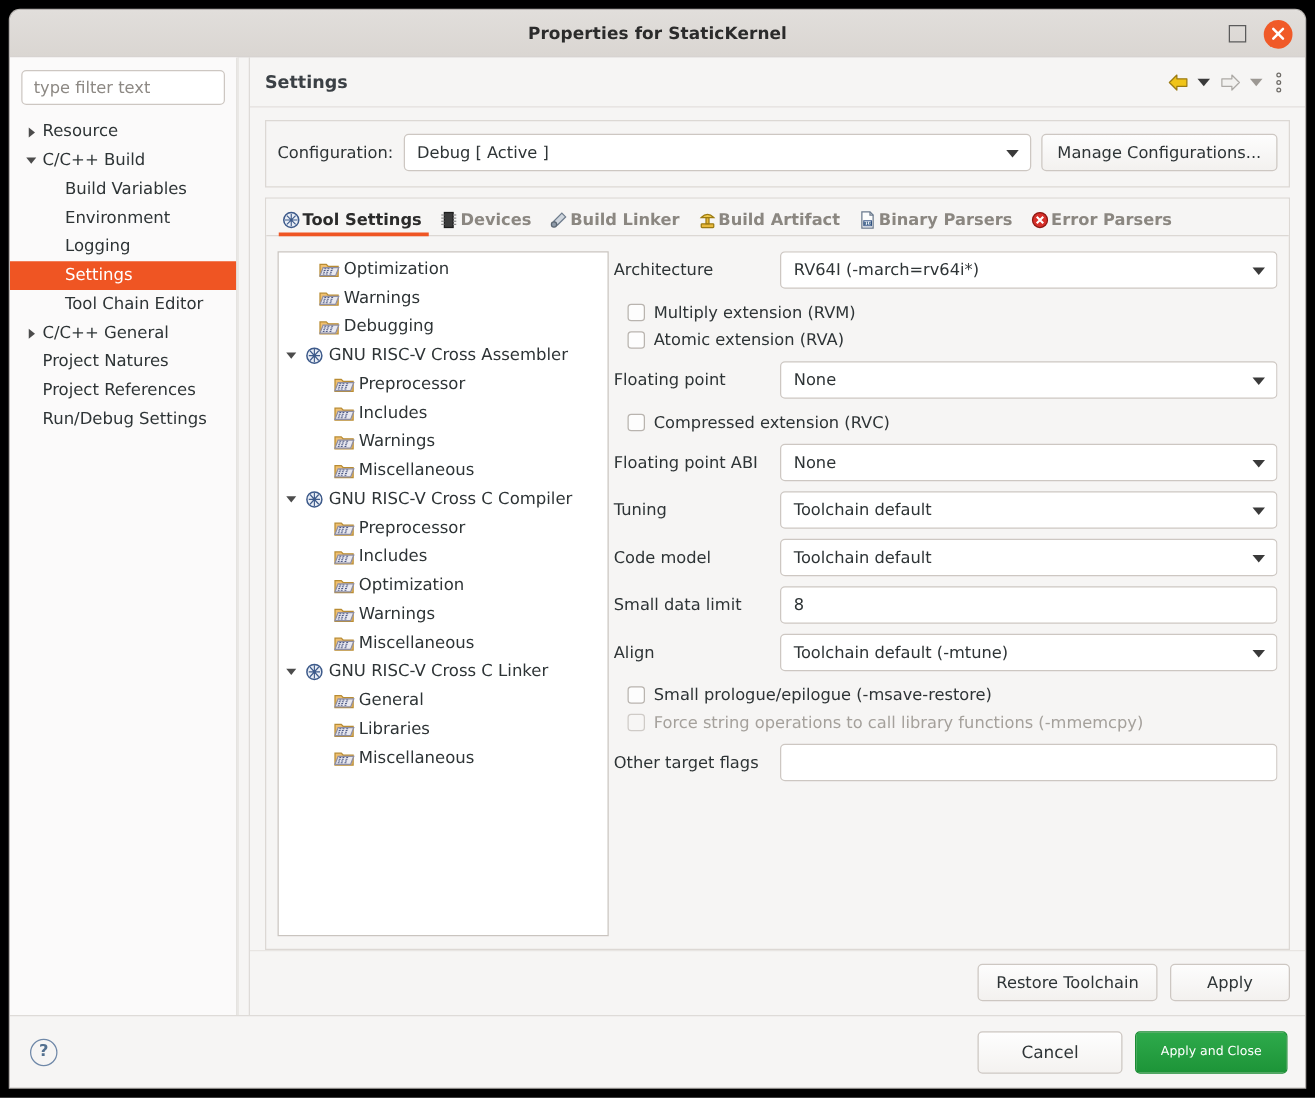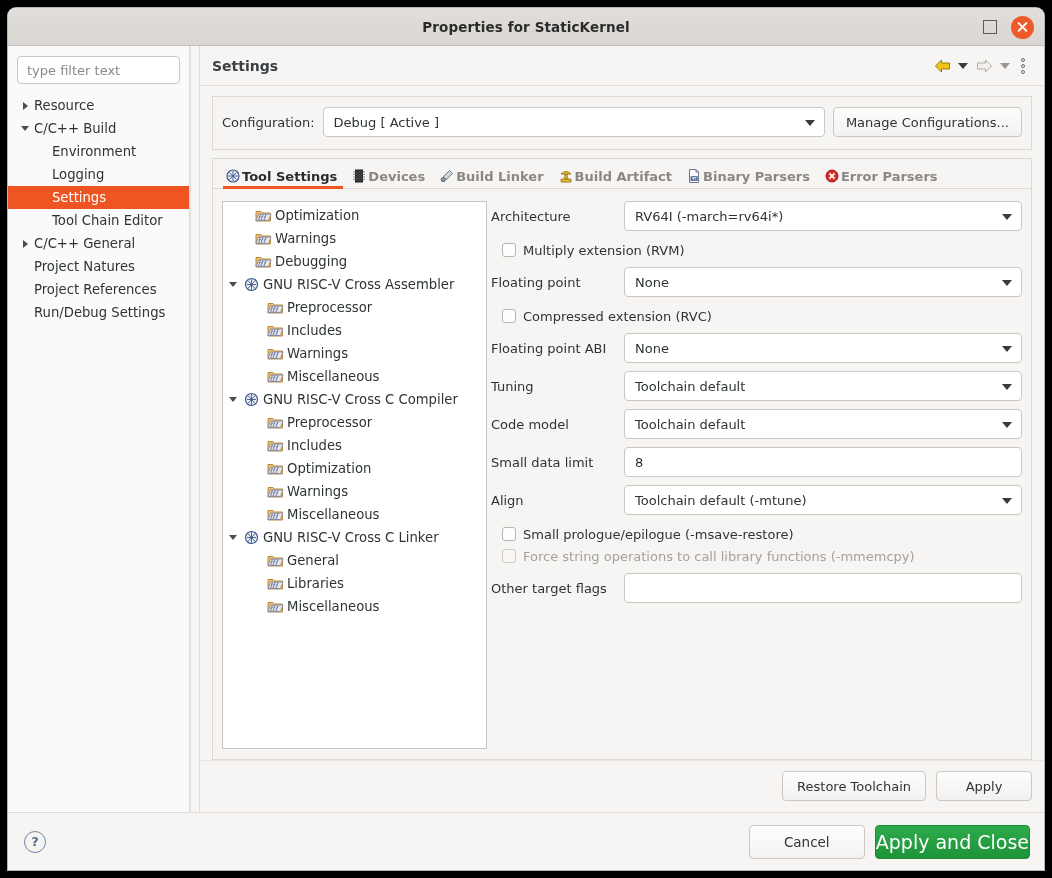--- a/index.html
+++ b/index.html
@@ -400,21 +400,21 @@
     border: 1px solid #cdc7c2; border-radius: 4px;
     background: linear-gradient(180deg,#fefefe 0%,#f4f2f0 100%);
     display: flex; align-items: center; justify-content: center;
     font-size: 13.5px; color: #2e3436; cursor: pointer;
   }
   #apply-close-btn {
     height: 34px; min-width: 122px;
     border: 1px solid #1a8c33; border-radius: 4px;
     background: linear-gradient(180deg,#2eaa4b 0%,#1d9438 100%);
     display: flex; align-items: center; justify-content: center;
-    font-size: 19px; color: #ffffff; cursor: pointer;
+    font-size: 10px; color: #ffffff; cursor: pointer;
   }
 </style>
 </head>
 <body>
 
 <div id="window">
 
   <div id="titlebar">
     <div id="title-text">Properties for StaticKernel</div>
     <div class="win-btns">
@@ -430,20 +430,24 @@
         <input id="filter-input" type="text" placeholder="type filter text" style="">
       </div>
       <div id="nav-tree">
           <div class="nav-item">
             <span class="nav-arrow collapsed" style="margin-left: 8px;"></span>
             <span class="nav-label">Resource</span>
           </div>
           <div class="nav-item">
             <span class="nav-arrow expanded" style="margin-left: 8px;"></span>
             <span class="nav-label">C/C++ Build</span>
+          </div>
+          <div class="nav-item">
+            <span class="nav-arrow" style="margin-left: 26px;"></span>
+            <span class="nav-label">Build Variables</span>
           </div>
           <div class="nav-item">
             <span class="nav-arrow" style="margin-left: 26px;"></span>
             <span class="nav-label">Environment</span>
           </div>
           <div class="nav-item">
             <span class="nav-arrow" style="margin-left: 26px;"></span>
             <span class="nav-label">Logging</span>
           </div>
           <div class="nav-item selected">
@@ -791,20 +795,24 @@
                     <span>RV64I (-march=rv64i*)</span>
                     <span class="caret"></span>
                   </div>
                 </div>
               </div>
 
               <div class="chk-row">
                 <span class="chk-box"></span>
                 <span class="chk-label">Multiply extension (RVM)</span>
               </div>
+              <div class="chk-row">
+                <span class="chk-box"></span>
+                <span class="chk-label">Atomic extension (RVA)</span>
+              </div>
               <div class="spacer-6"></div>
 
               <div class="form-row">
                 <div class="form-label">Floating point</div>
                 <div class="form-ctrl">
                   <div class="combo">
                     <span>None</span>
                     <span class="caret"></span>
                   </div>
                 </div>

